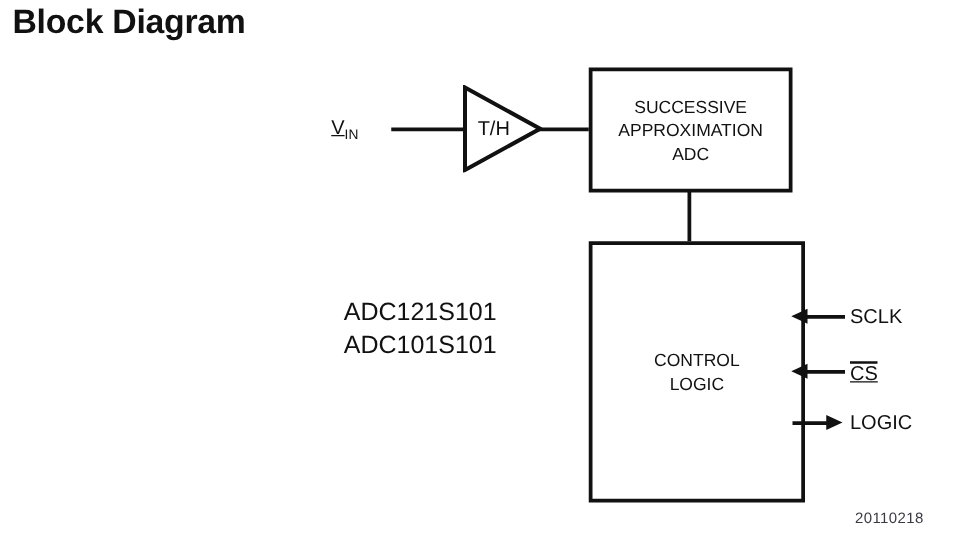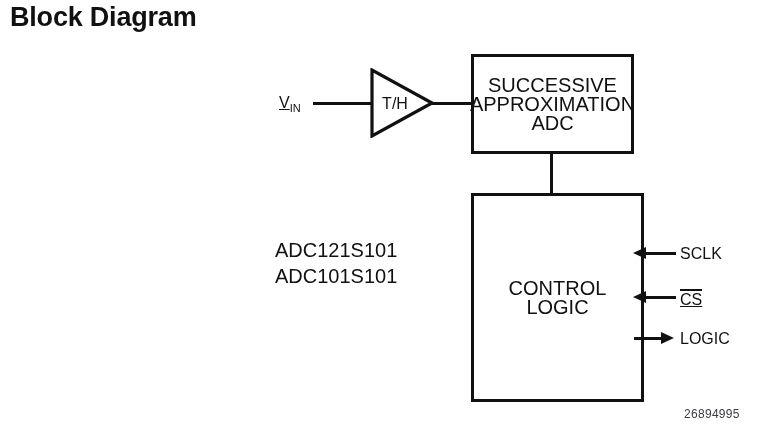--- a/index.html
+++ b/index.html
@@ -29,38 +29,38 @@
   }
   .block {
     position: absolute;
     border: 3px solid var(--ink);
     background: var(--bg);
     display: flex;
     flex-direction: column;
     align-items: center;
     justify-content: center;
     text-align: center;
-    font-size: 20px;
+    font-size: 14px;
     line-height: 19px;
   }
   .block-adc   { left: 471px; top: 54px;  width: 163px; height: 100px; }
   .block-ctrl  { left: 471px; top: 193px; width: 173px; height: 209px; }
   .hline, .vline { position: absolute; background: var(--ink); }
   .wire-vin      { left: 313px; top: 102px; width: 60px;  height: 3px; }
   .wire-amp-out  { left: 430px; top: 102px; width: 42px;  height: 3px; }
   .wire-blocks   { left: 550px; top: 152px; width: 3px;   height: 43px; }
   .amp-svg { position: absolute; left: 370px; top: 68px; }
   .amp-label {
     position: absolute;
     left: 374px; top: 95px; width: 42px;
     font-size: 16px; text-align: center;
   }
   .vin-label {
     position: absolute;
-    left: 279px; top: 94px;
+    left: 265px; top: 94px;
     font-size: 16px;
     text-decoration: underline;
   }
   .vin-label sub { font-size: 11px; }
   .part-numbers {
     position: absolute;
     left: 275px; top: 237px;
     font-size: 20px;
     line-height: 26px;
     white-space: nowrap;
@@ -146,15 +146,15 @@
   <div class="signal-label lbl-sclk">SCLK</div>
 
   <div class="arrowhead ah-left ah-cs"></div>
   <div class="sig-line line-cs"></div>
   <div class="signal-label lbl-cs"><span class="overline">CS</span></div>
 
   <div class="sig-line line-sdata"></div>
   <div class="arrowhead ah-right ah-sdata"></div>
   <div class="signal-label lbl-sdata">LOGIC</div>
 
-  <div class="date-code">26894995</div>
+  <div class="date-code">20110218</div>
 
 </div>
 
 </body></html>

